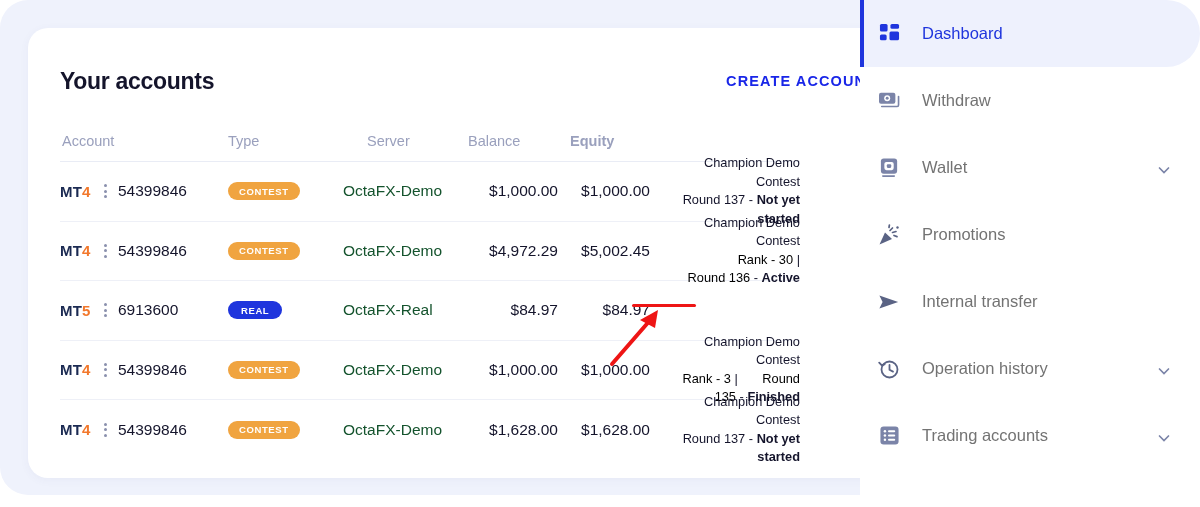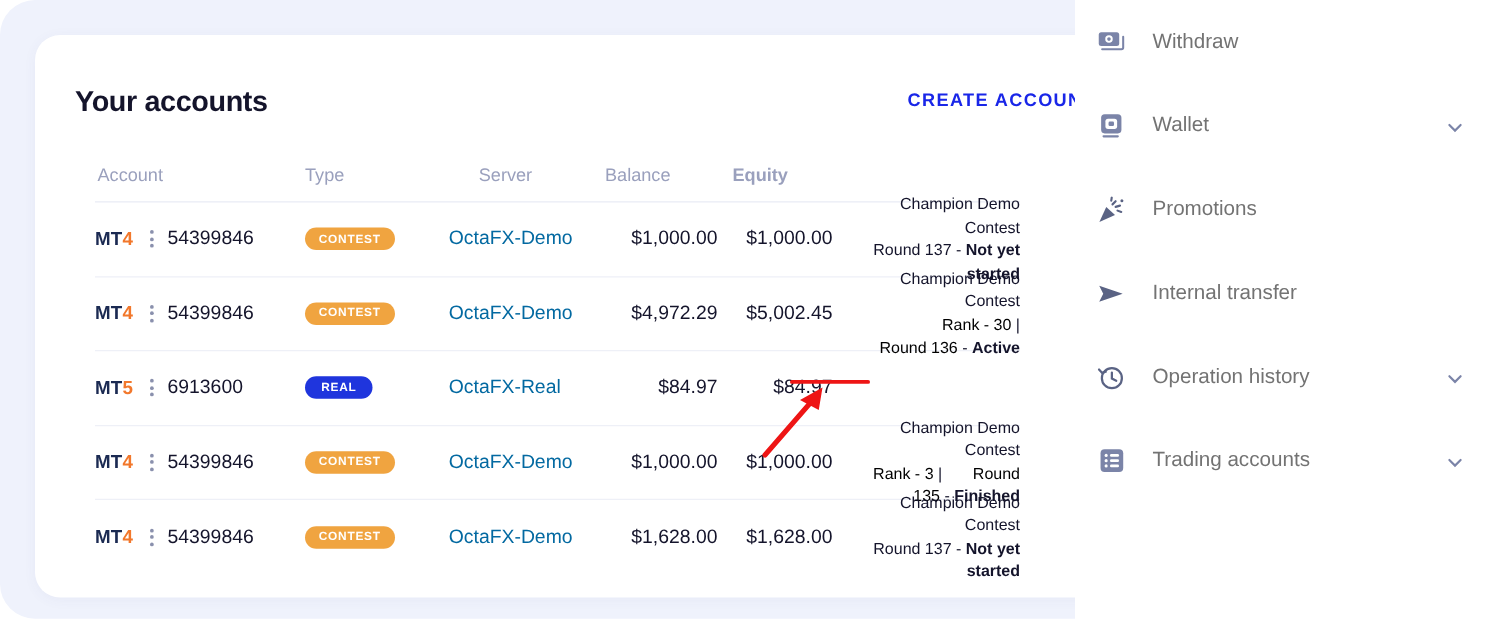--- a/index.html
+++ b/index.html
@@ -31,21 +31,21 @@
   .card-title {
     font-size: 23px; font-weight: bold; color: #14142b; letter-spacing: -0.3px;
   }
   .create-btn {
     font-size: 14.5px; font-weight: bold; color: #1926e8;
     letter-spacing: 1.1px; cursor: pointer; background:none; border:none;
     font-family: "Liberation Sans", sans-serif;
   }
 
   
-  .tbl { position: absolute; left: 48px; top: 92px; width: 740px; }
+  .tbl { position: absolute; left: 32px; top: 92px; width: 740px; }
   .thead, .trow { display: flex; align-items: center; }
   .thead { height: 42px; border-bottom: 1px solid #e9ecf5; }
   .thead .cell { color: #9aa0bd; font-size: 14.5px; font-weight: normal; }
   .trow { height: 59.5px; border-bottom: 1px solid #eef0f7; }
   .trow:last-child { border-bottom: none; }
 
   .c-acct   { width: 168px; display:flex; align-items:center; }
   .c-type   { width: 115px; display:flex; align-items:center; }
   .c-server { width: 125px; text-align: left; }
   .c-bal    { width: 90px;  text-align: right; }
@@ -72,21 +72,21 @@
   .acct-num { font-size: 15.5px; color: #14142b; }
 
   .badge {
     display: inline-block; border-radius: 11px; color: #fff;
     font-size: 9.5px; font-weight: bold; letter-spacing: .6px;
     padding: 4.5px 11px 4px; line-height: 1;
   }
   .badge.contest { background: #f0a440; }
   .badge.real    { background: #1f35dd; padding: 4.5px 13px 4px; }
 
-  .server-txt { font-size: 15.5px; color: #0369a1; text-align: center; }
+  .server-txt { font-size: 15.5px; color: #14532d; text-align: center; }
   .money { font-size: 15.5px; color: #14142b; }
 
   .stat-line1 { font-size: 12.8px; color: #14142b; line-height: 1.45; }
   .stat-line2 { font-size: 12.8px; color: #14142b; line-height: 1.45; }
   .lnk { color: #000000; padding-left: 21px; }
   .sep { color: #14142b; }
   .bold { font-weight: bold; margin-top: 42px; }
 
   
   .ann-underline {
@@ -255,20 +255,31 @@
 
     <div class="ann-underline"></div>
     <svg class="ann-arrow" viewBox="0 0 60 62">
       <line x1="6" y1="58" x2="46" y2="12" stroke="#ee1515" stroke-width="4" stroke-linecap="round"></line>
       <polygon points="52,4 49,22 34,14" fill="#ee1515"></polygon>
     </svg>
   </div>
 
   <div class="sidebar">
     <div id="nav">
+        <div class="nav-item active">
+          <span class="ic">
+            <svg width="21" height="21" viewBox="0 0 22 22">
+              <rect x="1" y="1" width="8" height="8" rx="1.6" fill="#1f35dd"></rect>
+              <rect x="12" y="1" width="9" height="5" rx="1.6" fill="#1f35dd"></rect>
+              <rect x="1" y="12" width="7" height="6" rx="1.6" fill="#1f35dd"></rect>
+              <rect x="11" y="9" width="10" height="9" rx="1.6" fill="#1f35dd"></rect>
+            </svg>
+          </span>
+          <span class="nav-label">Dashboard</span>
+        </div>
         <div class="nav-item">
           <span class="ic">
             <svg width="22" height="20" viewBox="0 0 24 22">
               <rect x="1" y="2" width="18" height="12" rx="2.2" fill="#7b84a8"></rect>
               <circle cx="10" cy="8" r="3.3" fill="#ffffff"></circle>
               <circle cx="10" cy="8" r="1.6" fill="#7b84a8"></circle>
               <path d="M4 17 h17 a1.5 1.5 0 0 0 1.5 -1.5 V6" stroke="#7b84a8" stroke-width="1.8" fill="none" stroke-linecap="round"></path>
             </svg>
           </span>
           <span class="nav-label">Withdraw</span>

